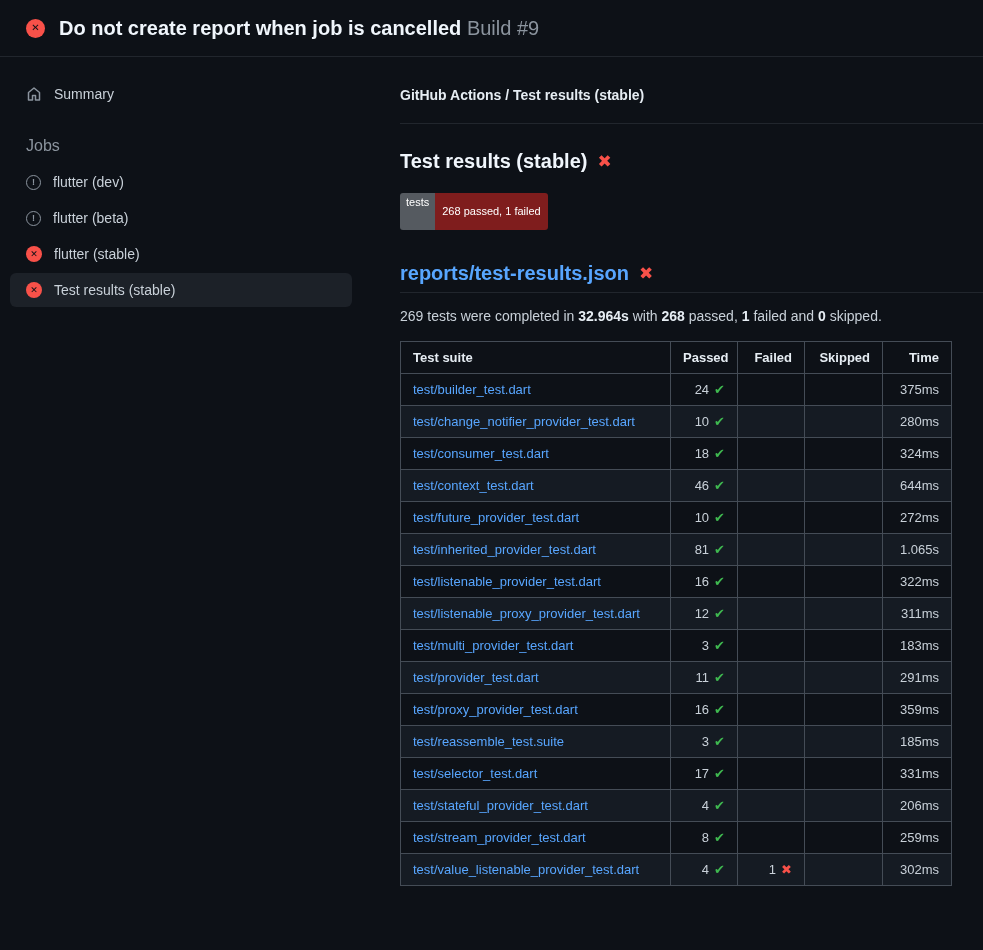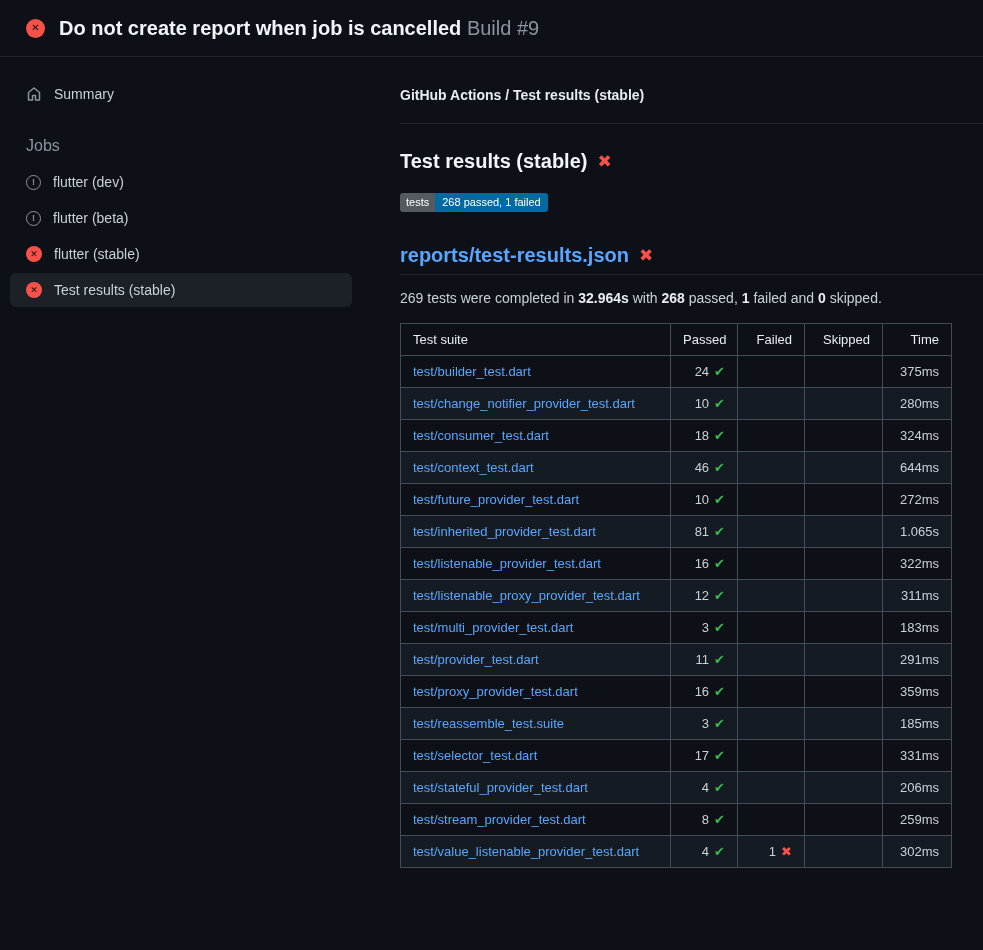--- a/index.html
+++ b/index.html
@@ -56,40 +56,40 @@
   .section-title-row { display: flex; align-items: center; gap: 10px; margin-top: 26px; }
   .section-title { margin: 0; font-size: 20px; font-weight: 700; color: #f0f6fc; }
   .red-x { color: #f85149; font-weight: 700; font-size: 17px; line-height: 1; }
 
   .badge {
     display: inline-flex; margin-top: 20px;
     border-radius: 3px; overflow: hidden;
     font-size: 11px; color: #ffffff; line-height: 1;
   }
   .badge-label { background: #555a60; padding: 4px 6px; }
-  .badge-value { background: #0369a1; padding: 4px 7px; }
+  .badge-value { background: #7f1d1d; padding: 13px 7px; }
 
   .report-title-row {
     display: flex; align-items: center; gap: 10px;
     margin: 32px 0 0 0; padding-bottom: 7px;
     border-bottom: 1px solid #21262d;
     font-size: 20px; font-weight: 700;
   }
   .report-link { color: #58a6ff; text-decoration: none; }
 
   .summary-line { margin: 15px 32px 15px 0; font-size: 14px; color: #c9d1d9; }
   .summary-line .bold { font-weight: 700; color: #e6edf3; }
 
   
   table.results {
     margin-top: 17px; width: 551px; table-layout: fixed;
     border-collapse: collapse; font-size: 13px;
   }
   .results th, .results td { border: 1px solid #444c56; padding: 8px 12px; text-align: left; white-space: nowrap; overflow: hidden; }
-  .results th { color: #e6edf3; font-weight: 400; }
+  .results th { color: #e6edf3; font-weight: 700; }
   .results th.num, .results td.num { text-align: right; }
   .results tbody tr:nth-child(even) { background: #151b23; }
   .results td a { color: #58a6ff; text-decoration: none; }
   .mark-pass { color: #3fb950; font-weight: 700; margin-left: 5px; }
   .mark-fail { color: #f85149; font-weight: 700; margin-left: 5px; }
 </style>
 </head>
 <body>
 
 <header class="page-header">

